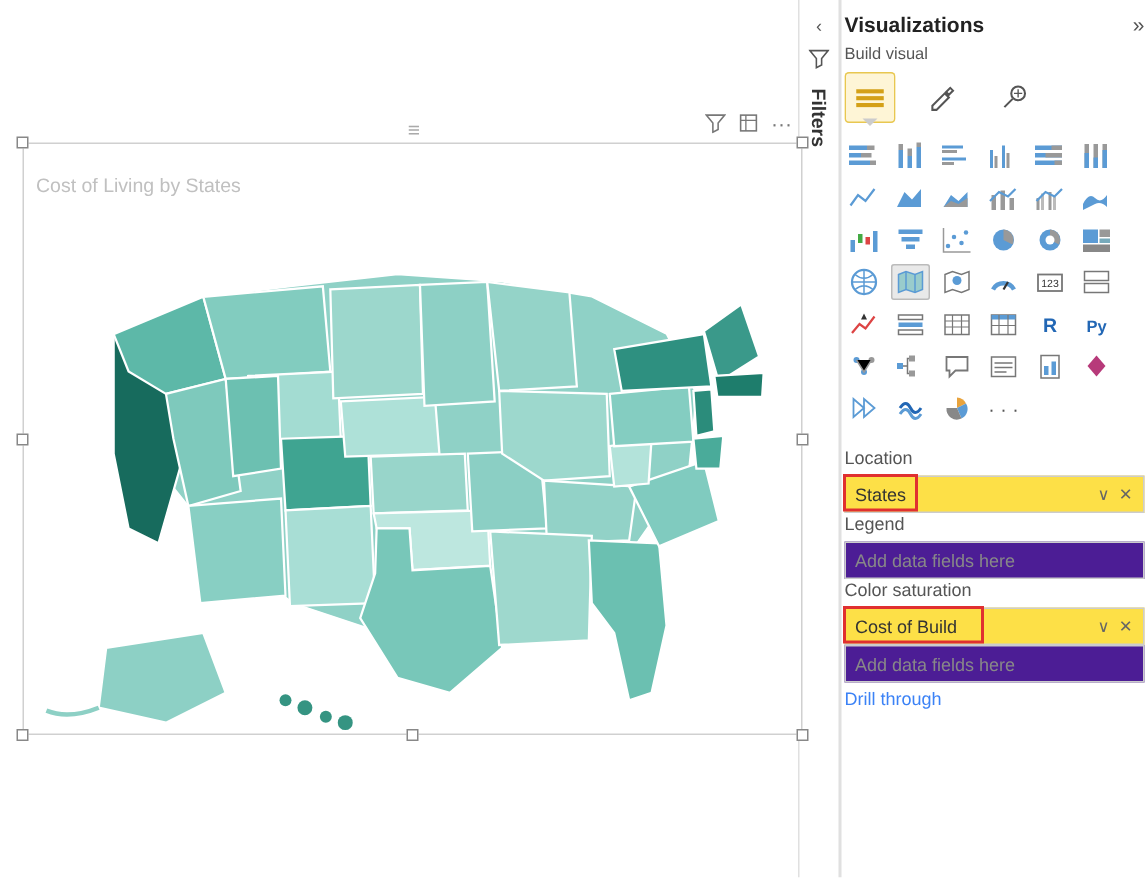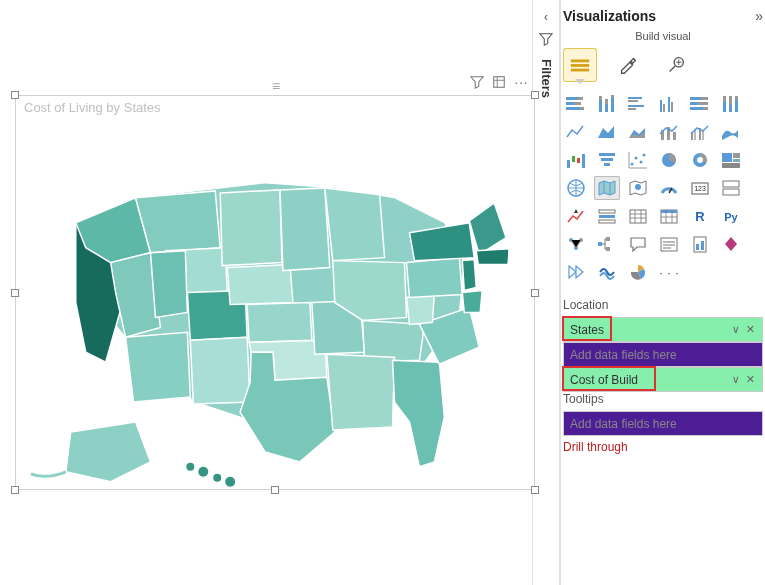--- a/index.html
+++ b/index.html
@@ -1,61 +1,61 @@
 <!DOCTYPE html>
 <html><head>
 <meta charset="utf-8">
 <style>
   * { box-sizing: border-box; margin: 0; padding: 0; font-family: "Segoe UI", Arial, sans-serif; }
   body { width: 765px; height: 585px; background: #fff; display: flex; overflow: hidden; position: relative; }
   
   .canvas-area { flex: 1; position: relative; padding: 20px 10px; }
   .viz-frame { position: absolute; left: 15px; top: 95px; width: 520px; height: 395px; border: 1px solid #d0d0d0; background: #fff; }
-  .viz-title { position: absolute; left: 8px; top: 4px; font-size: 13px; color: #c0c0c0; }
+  .viz-title { position: absolute; left: 8px; top: 20px; font-size: 13px; color: #c0c0c0; }
   .viz-header-icons { position: absolute; right: 5px; top: -22px; display: flex; gap: 6px; }
   .viz-header-icons > span { width: 16px; height: 16px; display: flex; align-items: center; justify-content: center; color: #777; font-size: 14px; cursor: pointer; }
   .viz-grip { position: absolute; left: 50%; top: -18px; transform: translateX(-50%); color: #aaa; font-size: 14px; letter-spacing: -2px; }
   .handle { position: absolute; width: 8px; height: 8px; background: #fff; border: 1px solid #888; }
   .h-tl { left: -5px; top: -5px; } .h-tr { right: -5px; top: -5px; }
   .h-ml { left: -5px; top: 50%; transform: translateY(-50%); } .h-mr { right: -5px; top: 50%; transform: translateY(-50%); }
   .h-bl { left: -5px; bottom: -5px; } .h-bm { left: 50%; bottom: -5px; transform: translateX(-50%); } .h-br { right: -5px; bottom: -5px; }
   
   .map-svg { width: 100%; height: 100%; }
   
   .filters-tab { width: 28px; border-left: 1px solid #e0e0e0; border-right: 1px solid #e0e0e0; display: flex; flex-direction: column; align-items: center; padding-top: 10px; gap: 8px; }
   .filters-tab .chev { font-size: 12px; color: #555; cursor: pointer; }
   .filters-tab .icon { font-size: 14px; color: #555; }
   .filters-tab .label { writing-mode: vertical-rl; font-size: 13px; color: #333; margin-top: 2px; font-weight: 600; }
   
   .viz-pane { width: 205px; border-left: 1px solid #e0e0e0; display: flex; flex-direction: column; padding: 8px 2px; overflow: hidden; }
   .viz-pane-header { display: flex; justify-content: space-between; align-items: center; margin-bottom: 6px; }
   .viz-pane-header h3 { font-size: 14px; font-weight: 600; color: #222; }
   .viz-pane-header .expand { font-size: 14px; color: #555; cursor: pointer; }
-  .subhead { font-size: 11px; color: #555; margin-bottom: 6px; text-align: center; }
+  .subhead { font-size: 11px; color: #555; margin-bottom: 6px; }
   
   .build-tabs { display: flex; gap: 14px; margin-bottom: 10px; }
   .build-tab { width: 34px; height: 34px; display: flex; align-items: center; justify-content: center; cursor: pointer; border-radius: 3px; position: relative; }
   .build-tab.active { background: #fef5d6; box-shadow: inset 0 0 0 1px #e8c750; }
   .build-tab.active::after { content: ""; position: absolute; bottom: -7px; left: 50%; transform: translateX(-50%); border: 5px solid transparent; border-top-color: #ccc; }
   .build-tab svg { width: 22px; height: 22px; }
   
   .gallery { display: grid; grid-template-columns: repeat(6, 26px); gap: 4px 5px; margin-bottom: 14px; }
   .gal-item { width: 26px; height: 24px; display: flex; align-items: center; justify-content: center; cursor: pointer; border-radius: 2px; }
   .gal-item.selected { background: #e9e9e9; box-shadow: inset 0 0 0 1px #bbb; }
   .gal-item svg { width: 22px; height: 20px; }
   
   .field-section { }
   .field-label { font-size: 12px; color: #555; margin-bottom: 5px; }
-  .field-well { border: 1px solid #ccc; background: #86efac; height: 25px; display: flex; align-items: center; padding: 0 6px; font-size: 12px; color: #333; position: relative; }
+  .field-well { border: 1px solid #ccc; background: #fde047; height: 25px; display: flex; align-items: center; padding: 0 6px; font-size: 12px; color: #333; position: relative; }
   .field-well.empty { background: #4c1d95; color: #888; border-style: solid; }
   .field-well .controls { position: absolute; right: 4px; display: flex; gap: 0px; color: #666; }
   .field-well .controls span { cursor: pointer; font-size: 11px; padding: 0 3px; }
   .hl { position: absolute; border: 2px solid #e03030; pointer-events: none; }
   
-  .drill-label { font-size: 12px; color: #b91c1c; margin-top: 4px; }
+  .drill-label { font-size: 12px; color: #3b82f6; margin-top: 4px; }
 </style>
 </head>
 <body>
 
 <div class="canvas-area">
   <div class="viz-frame">
     <span class="viz-grip">≡</span>
     <div class="viz-header-icons">
       <span>
           <svg viewBox="0 0 16 16" width="14" height="14">
@@ -475,37 +475,38 @@
       <span>States</span>
       <div class="controls">
           <span>∨</span>
           <span>✕</span>
         </div>
       <div class="hl" style="left:-2px;top:-2px;width:50px;height:25px"></div>
     </div>
   </div>
 
   <div class="field-section">
+    <div class="field-label">Legend</div>
     <div class="field-well empty">
       <span>Add data fields here</span>
     </div>
   </div>
 
   <div class="field-section">
+    <div class="field-label">Color saturation</div>
     <div class="field-well" style="position:relative">
       <span>Cost of Build</span>
       <div class="controls">
           <span>∨</span>
           <span>✕</span>
         </div>
       <div class="hl" style="left:-2px;top:-2px;width:94px;height:25px"></div>
     </div>
   </div>
 
   <div class="field-section">
-    <div class="field-label">Tooltips</div>
     <div class="field-well empty">
       <span>Add data fields here</span>
     </div>
   </div>
 
   <div class="drill-label">Drill through</div>
 </div>
 
 </body></html>

